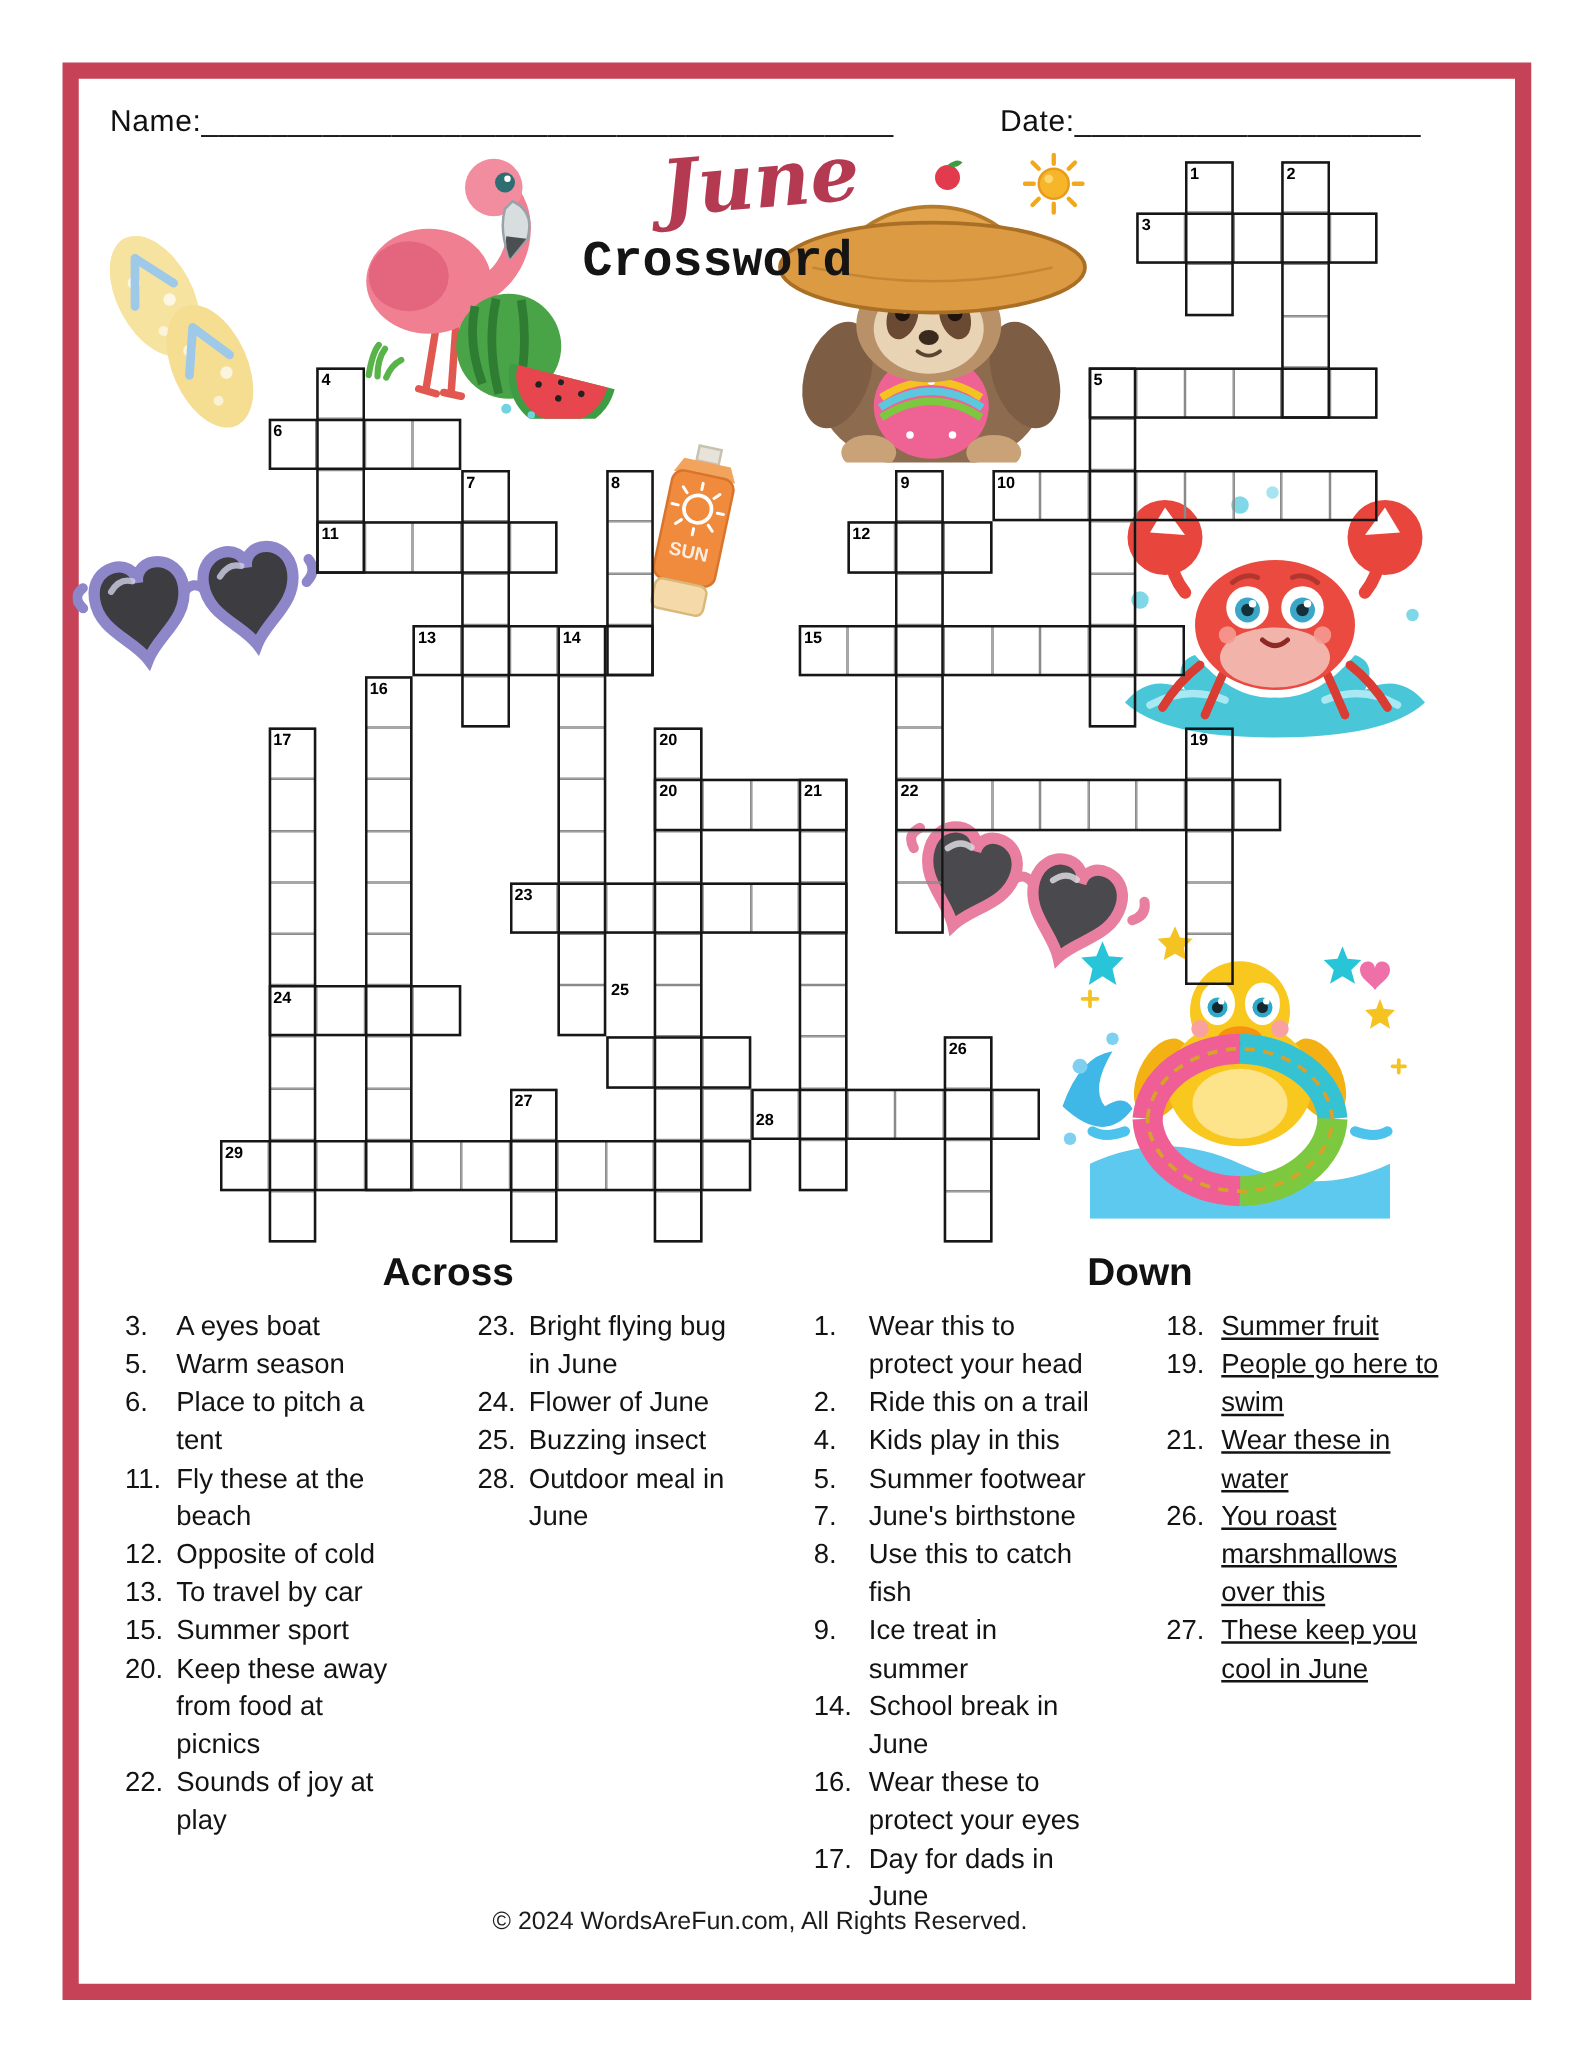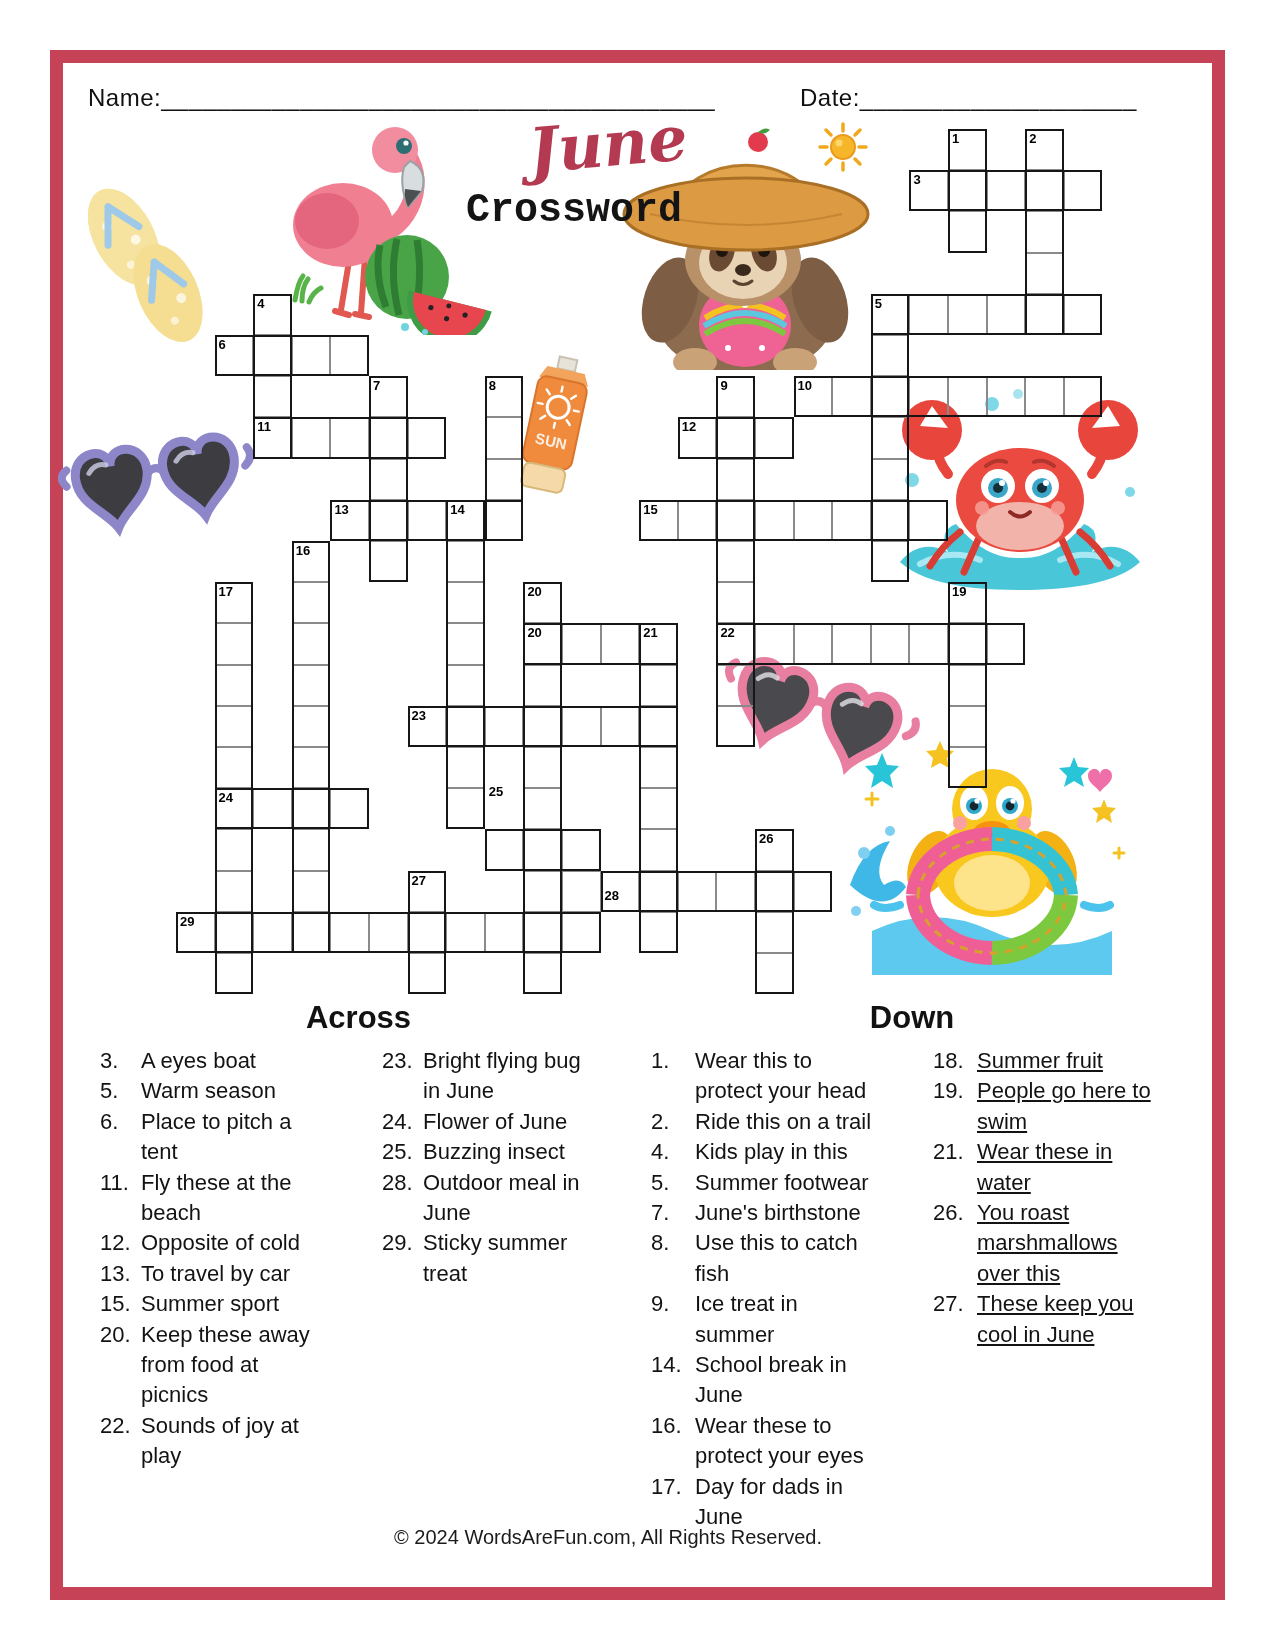--- a/index.html
+++ b/index.html
@@ -531,25 +531,20 @@
     </div>
     <div class="clue">
       <span class="num">25.</span>
       <div class="cl-line">Buzzing insect</div>
     </div>
     <div class="clue">
       <span class="num">28.</span>
       <div class="cl-line">Outdoor meal in</div>
       <div class="cl-line">June</div>
     </div>
-    <div class="clue">
-      <span class="num">29.</span>
-      <div class="cl-line">Sticky summer</div>
-      <div class="cl-line">treat</div>
-    </div>
   </div>
 <div class="clue-col" id="down-col1">
     <div class="clue">
       <span class="num">1.</span>
       <div class="cl-line">Wear this to</div>
       <div class="cl-line">protect your head</div>
     </div>
     <div class="clue">
       <span class="num">2.</span>
       <div class="cl-line">Ride this on a trail</div>

